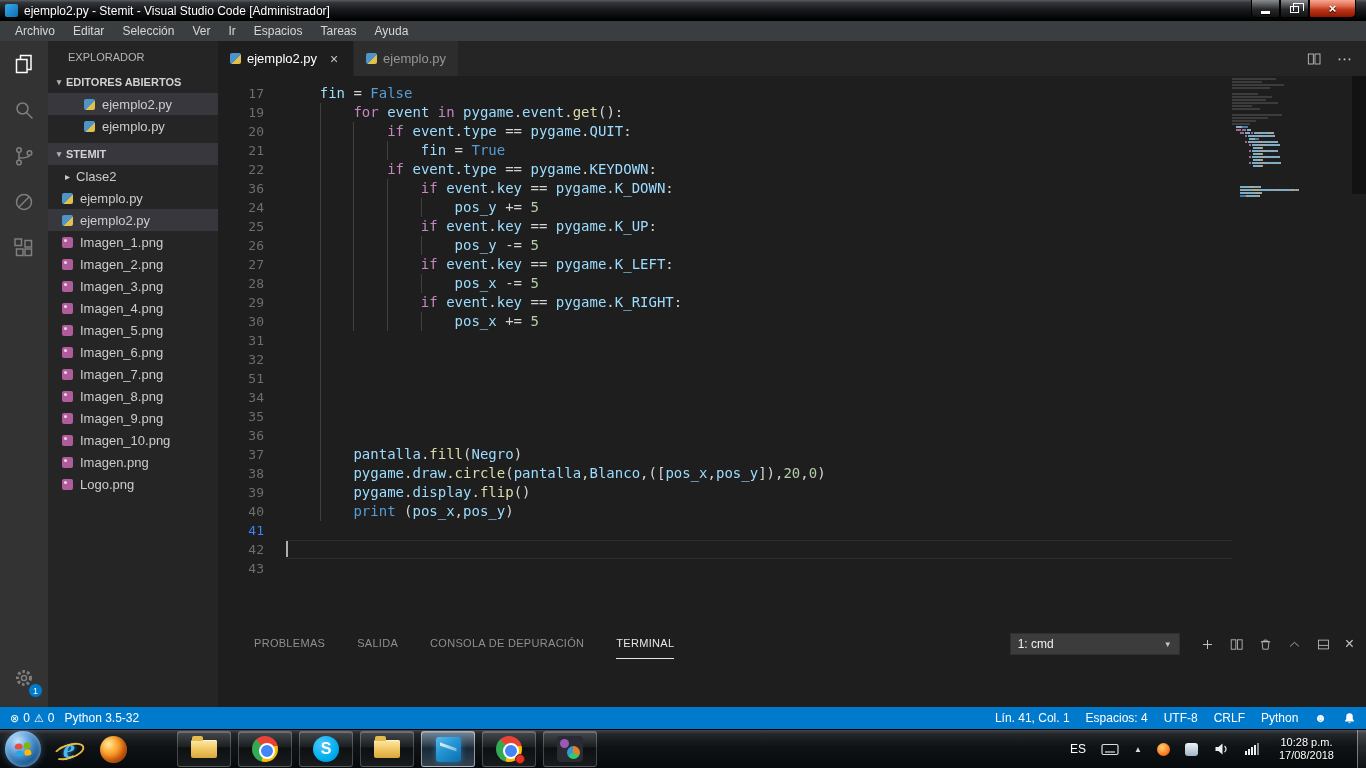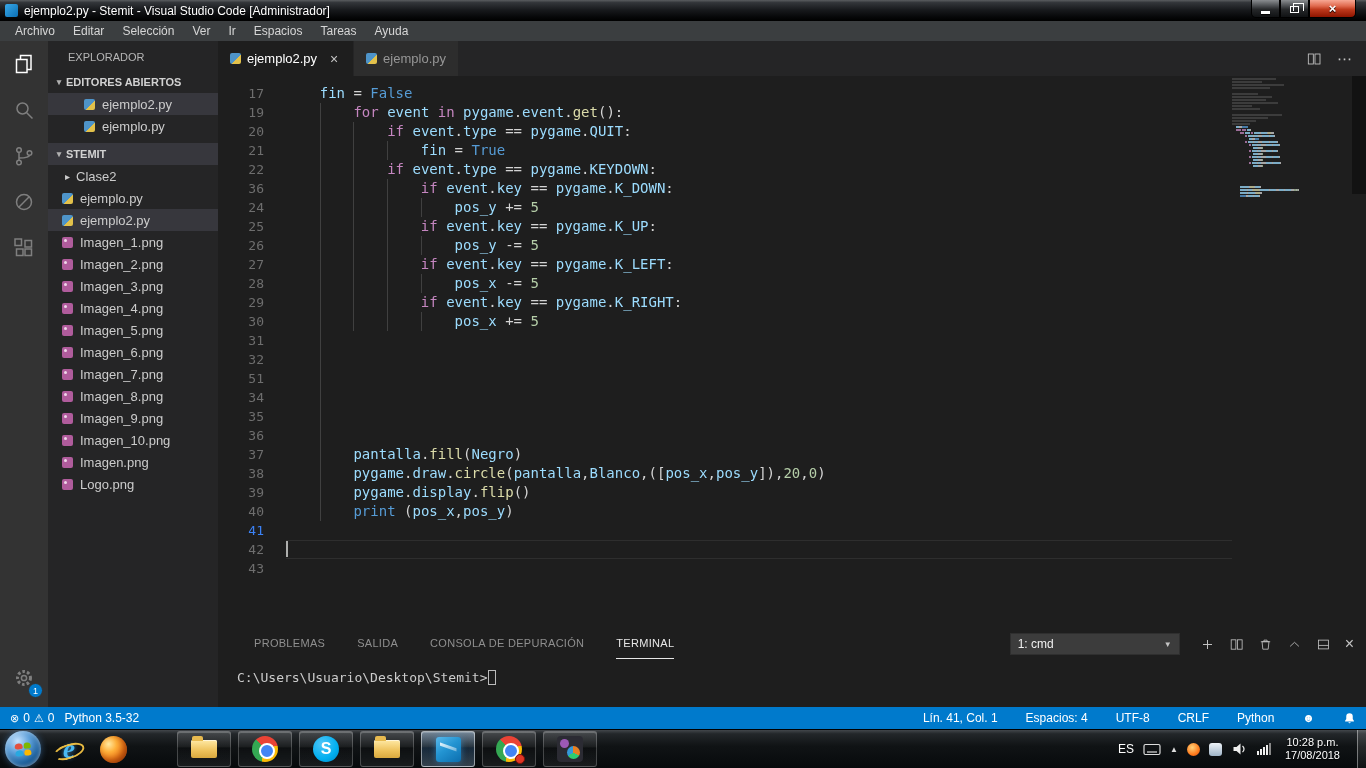--- a/index.html
+++ b/index.html
@@ -93,21 +93,21 @@
 .term-select{width:170px;height:22px;background:#3c3c3c;border:1px solid #2f2f2f;color:#f0f0f0;font-size:12px;display:flex;align-items:center;padding:0 7px;cursor:pointer;margin-right:6px}
 .term-select .arrow{margin-left:auto;font-size:8px;color:#c5c5c5}
 .pclose{font-size:16px;cursor:pointer;line-height:1}
 .terminal{padding:11px 0 0 19px;font-family:"DejaVu Sans Mono","Liberation Mono",monospace;font-size:13px;color:#ccc;display:flex;align-items:center}
 .term-cursor{display:inline-block;width:8px;height:15px;border:1px solid #bbb;margin-left:1px}
 
 
 .statusbar{height:22px;background:#007acc;color:#fff;display:flex;align-items:center;font-size:12px;padding:0 10px}
 .sb-item{display:flex;align-items:center;gap:4px;cursor:pointer;white-space:nowrap}
 .sb-left{display:flex;align-items:center;gap:10px}
-.sb-right{margin-left:auto;display:flex;align-items:center;gap:28px}
+.sb-right{margin-left:auto;display:flex;align-items:center;gap:16px}
 .sb-ic{font-size:11px}
 .bell svg{width:13px;height:13px;fill:#fff}
 
 
 .taskbar{height:39px;background:linear-gradient(#42474b 0%,#23272a 10%,#101315 42%,#070a0c 100%);border-top:1px solid #000;display:flex;align-items:center;position:relative}
 .orb{width:36px;height:36px;margin:0 8px 0 5px;border-radius:50%;background:radial-gradient(circle at 35% 28%,#c5e3ff 0%,#5d9fd9 35%,#1c5f9b 65%,#0b2c50 100%);box-shadow:inset 0 0 5px rgba(255,255,255,.55),0 0 7px rgba(90,170,255,.4);display:flex;align-items:center;justify-content:center;cursor:pointer;flex:none}
 .flag{width:16px;height:13px;display:grid;grid-template-columns:1fr 1fr;grid-template-rows:1fr 1fr;gap:1px;transform:rotate(-6deg)}
 .flag span{border-radius:55% 55% 45% 45%/65% 65% 35% 35%}
 .f1{background:#e25140}.f2{background:#7db700}.f3{background:#28a8e0}.f4{background:#ffb900}
 .ql{display:flex;align-items:center;gap:4px;margin-right:44px}
@@ -125,21 +125,21 @@
 .ic-chrome{width:26px;height:26px;border-radius:50%;background:conic-gradient(from -45deg,#ea4335 0 120deg,#fbbc05 120deg 240deg,#34a853 240deg 360deg);position:relative}
 .ic-chrome::after{content:"";position:absolute;left:7px;top:7px;width:12px;height:12px;border-radius:50%;background:#4285f4;border:2.5px solid #fff}
 .red-badge{position:absolute;right:-3px;bottom:-2px;width:10px;height:10px;border-radius:50%;background:#e03525;border:1px solid #7d130a}
 .ic-skype{width:26px;height:26px;border-radius:50%;background:radial-gradient(circle at 35% 30%,#4fc6f8,#00aff0 60%,#0087c4);display:flex;align-items:center;justify-content:center}
 .ic-skype::after{content:"S";color:#fff;font-weight:bold;font-size:16px}
 .ic-vscode{width:25px;height:25px;border-radius:3px;background:linear-gradient(145deg,#59b9ec 0%,#2394d2 45%,#0c6eae 100%);position:relative;box-shadow:0 0 6px rgba(60,160,230,.55)}
 .ic-vscode::after{content:"";position:absolute;left:4px;top:4px;right:4px;bottom:4px;background:linear-gradient(145deg,rgba(255,255,255,.9),rgba(255,255,255,.2));clip-path:polygon(0 10%,100% 45%,100% 65%,0 30%)}
 .ic-media{width:26px;height:26px;border-radius:4px;background:#2b2b33;position:relative;overflow:hidden}
 .ic-media::before{content:"";position:absolute;left:3px;top:3px;width:9px;height:9px;border-radius:50%;background:#9b59b6}
 .ic-media::after{content:"";position:absolute;right:3px;bottom:3px;width:13px;height:13px;border-radius:50%;background:conic-gradient(#e67e22 0 33%,#2ecc71 33% 66%,#3498db 66%)}
-.tray{margin-left:auto;display:flex;align-items:center;gap:9px;color:#fff}
+.tray{margin-left:auto;display:flex;align-items:center;gap:15px;color:#fff}
 .tray-lang{font-size:12px;cursor:pointer}
 .tray svg{display:block}
 .tri{font-size:8px;color:#ddd;cursor:pointer}
 .tr-a{width:13px;height:13px;border-radius:50%;background:radial-gradient(circle at 40% 35%,#ffd27a,#ff7b1c 60%,#d4470e);cursor:pointer}
 .tr-b{width:13px;height:13px;border-radius:3px;background:linear-gradient(#eef3f8,#9fb4c8);cursor:pointer}
 .tray-time{font-size:11px;line-height:13px;text-align:center;margin:0 4px;cursor:pointer;text-shadow:0 1px 1px #000}
 .show-desktop{width:9px;height:39px;border-left:1px solid rgba(255,255,255,.4);background:linear-gradient(rgba(255,255,255,.14),rgba(255,255,255,.03));margin-left:4px;cursor:pointer}
 </style>
 </head>
 <body>
@@ -533,24 +533,20 @@
             </span>
             <span class="icon">
               <svg viewBox="0 0 24 24">
                   <rect x="4" y="5" width="16" height="14"></rect>
                   <path d="M4 13.5h16"></path>
                 </svg>
             </span>
             <span class="pclose">×</span>
           </div>
         </div>
-        <div class="terminal">
-          <span>C:\Users\Usuario\Desktop\Stemit&gt;</span>
-          <span class="term-cursor"></span>
-        </div>
       </div>
     </div>
   </div>
 
   <div class="statusbar">
     <div class="sb-left">
       <span class="sb-item">
         <span class="sb-ic">⊗</span>
         <span>0</span>
         <span class="sb-ic">⚠</span>

